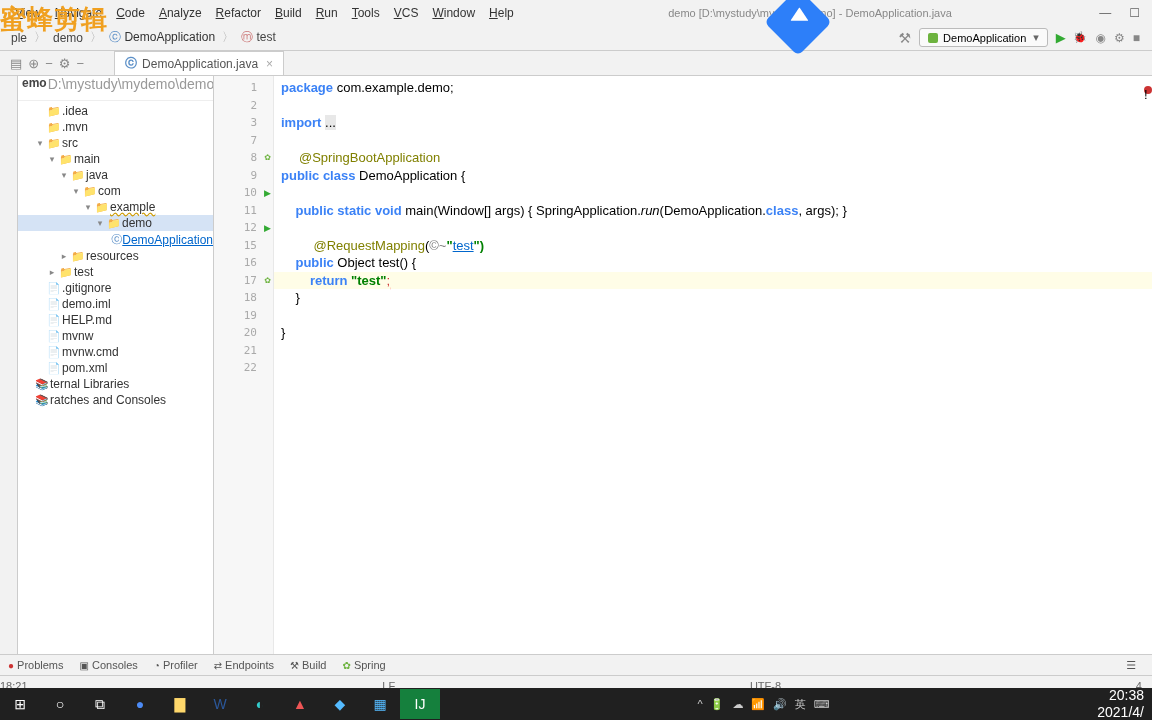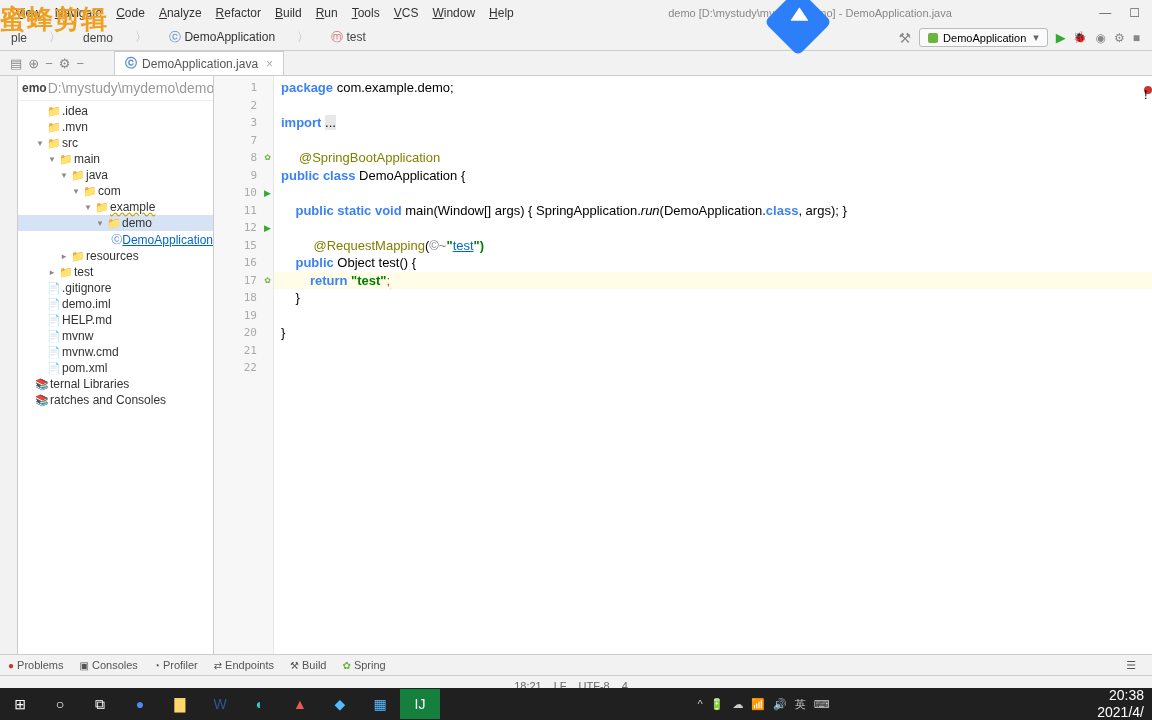--- a/index.html
+++ b/index.html
@@ -7,42 +7,42 @@
 .watermark { position:absolute; top:2px; left:0; font-size:26px; font-weight:bold; color:#f0a020; z-index:1000; letter-spacing:1px; }
 .titlebar { height:25px; background:#f2f2f2; display:flex; align-items:center; font-size:12px; color:#333;justify-content:space-between; }
 .menu { display:flex; gap:0; margin-left:8px; }
 .menu span { padding:3px 7px; cursor:default; }
 .menu span:first-letter { text-decoration:underline; }
 .title-center { flex:1; text-align:center; color:#888; font-size:11px; }
 .win-ctrl { display:flex; align-items:center; gap:18px; margin-right:12px; color:#666; }
 .logo { position:absolute; right:330px; top:-2px; width:48px; height:48px; background:#2d7ff9; transform:rotate(45deg); border-radius:6px; z-index:100; }
 .logo::after { content:''; position:absolute; left:12px; top:10px; width:18px; height:18px; background:#fff; clip-path:polygon(50% 0,100% 75%,0 75%); transform:rotate(-45deg); }
 .toolbar { height:26px; background:#f2f2f2; display:flex; align-items:center; border-bottom:1px solid #ccc; font-size:12px; }
-.bc { display:flex; align-items:center; gap:19px; margin-left:8px; }
+.bc { display:flex; align-items:center; gap:4px; margin-left:8px; }
 .bc-item { color:#444; padding:2px 3px; }
 .bc-sep { color:#aaa; }
 .bc .cls { color:#333; }
 .tb-right { margin-left:auto; display:flex; align-items:center; gap:8px; margin-right:12px; }
 .hammer { color:#888; font-size:14px; }
 .run-cfg { border:1px solid #bbb; background:#fafafa; padding:2px 8px; border-radius:3px; display:flex; align-items:center; gap:5px; font-size:11px; }
 .run-cfg::before { content:''; width:10px; height:10px; background:#6db33f; border-radius:2px; }
 .rc-drop::after { content:'▾'; color:#666; margin-left:2px; }
 .play { color:#3a3; font-size:13px; }
 .bug { color:#393; font-size:11px; }
 .ic { color:#888; font-size:12px; }
 .tabrow { height:25px; background:#f2f2f2; display:flex; align-items:center; border-bottom:1px solid #ccc; }
 .proj-ic { display:flex; gap:6px; margin-left:10px; color:#888; font-size:13px; }
 .tab { margin-left:30px; padding:3px 10px; font-size:12px; color:#555; display:flex; align-items:center; gap:5px; }
 .tab.active { background:#fff; border:1px solid #ccc; border-bottom:none; }
 .tab .c-ic { color:#5b8fc7; font-weight:bold; }
 .tab .close { color:#aaa; margin-left:3px; }
 .content { display:flex; height:578px; }
 .sidebar-left { width:18px; background:#f2f2f2; border-right:1px solid #ccc; }
 .proj-tree { width:196px; background:#fff; border-right:1px solid #ccc; overflow:hidden; }
-.proj-head { height:25px; display:flex; align-items:center; padding-left:4px; font-size:12px; color:#444; border-bottom:1px solid #eee; }
+.proj-head { height:25px; display:flex; align-items:flex-start; padding-left:4px; font-size:12px; color:#444; border-bottom:1px solid #eee; }
 .proj-head .path { color:#999; margin-left:1px; font-size:14px; }
 .tree { font-size:12px; color:#333; padding-top:2px; }
 .node { display:flex; align-items:center; padding:1px 0; white-space:nowrap; }
 .arrow { width:12px; color:#888; font-size:9px; text-align:center; }
 .fic { width:16px; text-align:center; font-size:11px; }
 .dir { color:#d0a050; }
 .java-dir { color:#5b8fc7; }
 .selected { background:#d5e3f5; }
 .cls-ic { color:#5b8fc7; }
 .editor { flex:1; background:#fff; display:flex; }
@@ -56,21 +56,21 @@
 .ann { color:#808000;margin-left:18px; }
 .str { color:#008000; font-weight:bold; }
 .cm { color:#808080; }
 .link { color:#0066cc; text-decoration:underline; }
 .hl { background:#e8e8e8; }
 .caret-l { background:#fffde7; }
 .err-bar { position:absolute; right:0; top:10px; width:8px; height:8px; background:#c33; border-radius:50%; }
 .bottom-panels { height:21px; background:#f2f2f2; border-top:1px solid #ccc; display:flex; align-items:center; font-size:11px; }
 .bp-item { display:flex; align-items:center; gap:3px; padding:0 8px; color:#555; }
 .bp-item .pi { font-size:10px; }
-.status { height:21px; background:#f2f2f2; border-top:1px solid #ccc; display:flex; align-items:center; justify-content:center; font-size:11px; color:#666; padding-right:10px; gap:12px; }
+.status { height:21px; background:#f2f2f2; border-top:1px solid #ccc; display:flex; align-items:center; justify-content:space-between; font-size:11px; color:#666; padding-right:10px; gap:12px; }
 .taskbar { position:absolute; bottom:0; left:0; right:0; height:32px; background:#202020; display:flex; align-items:center; }
 .tb-ic { width:40px; height:30px; display:flex; align-items:center; justify-content:center; color:#fff; font-size:14px; }
 .tb-time { margin-left:auto; color:#fff; font-size:14px; text-align:right; padding-right:8px; line-height:1.2; }
 .tb-tray { display:flex; align-items:center; gap:8px; color:#ccc; font-size:11px; margin-right:10px; }
 </style>
 </head>
 <body>
 
 <div class="watermark">蜜蜂剪辑</div>
 

